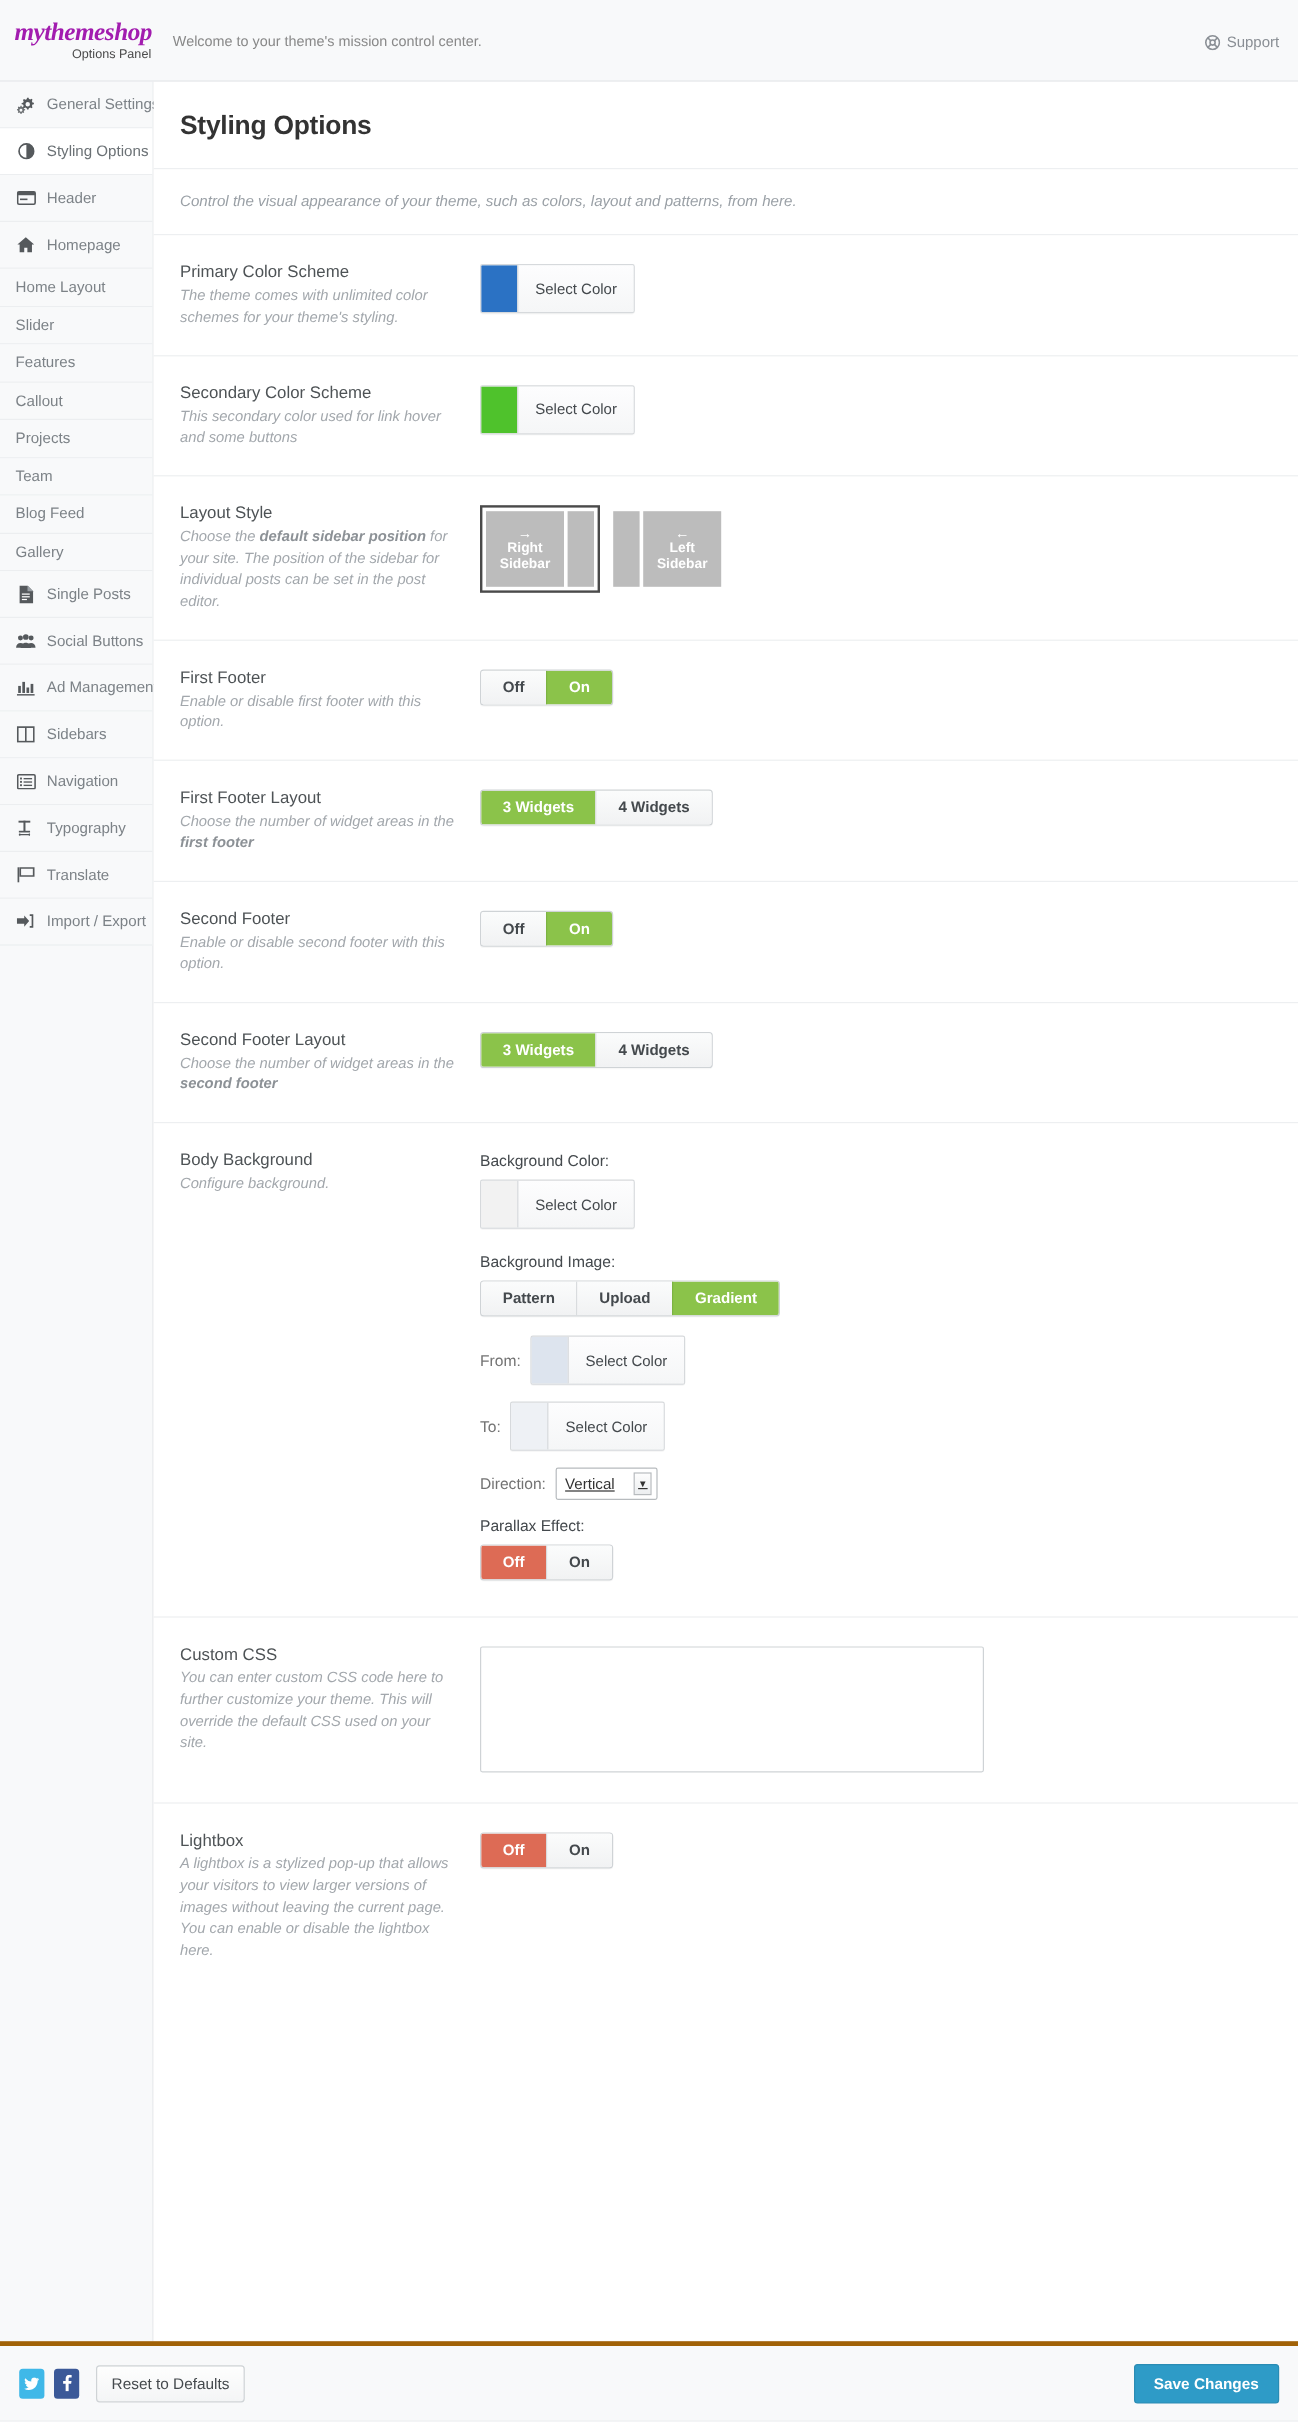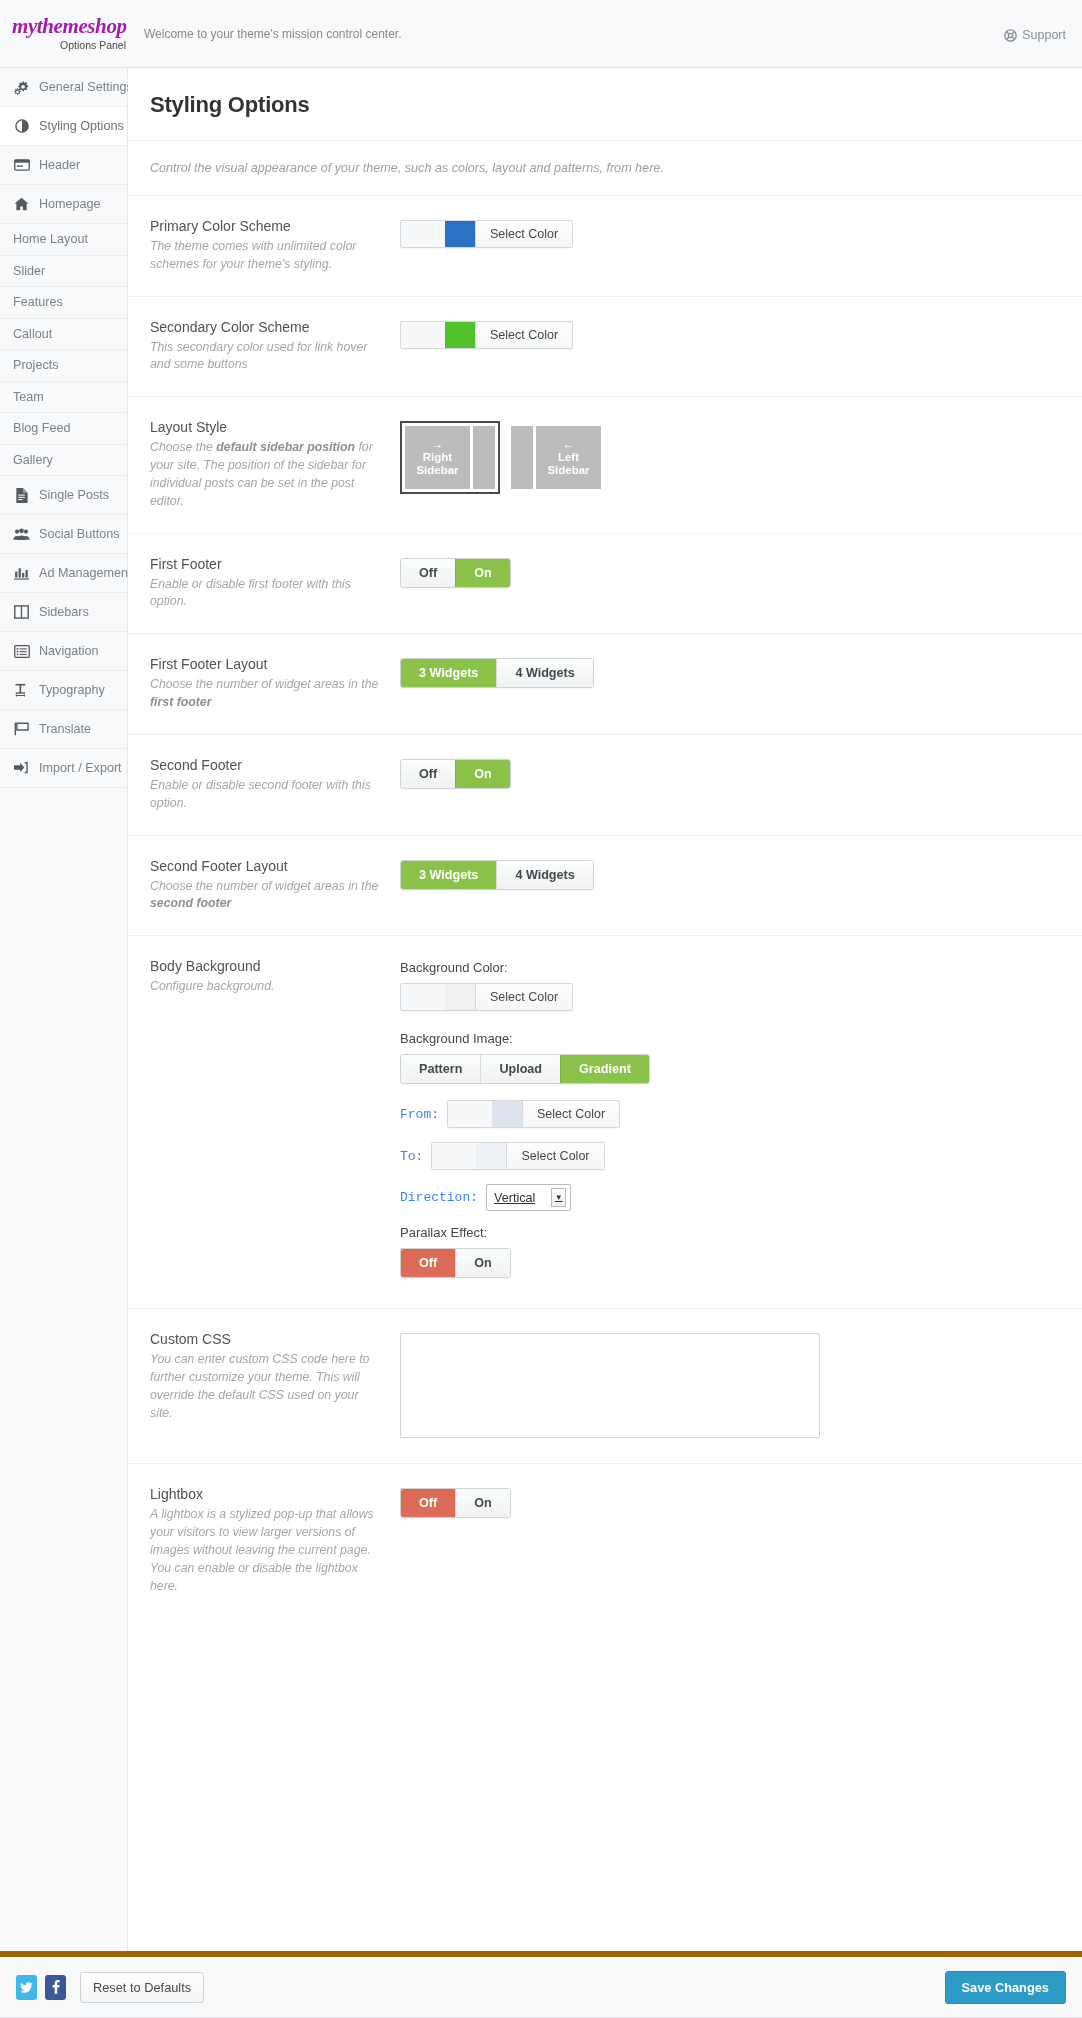--- a/index.html
+++ b/index.html
@@ -96,23 +96,22 @@
   .row-sub {
     font-style:italic; color:#a2a7ac; font-size:12.3px; line-height:1.45;
   }
   .row-sub b { font-weight:bold; color:#8c9196; }
   .row-ctrl { flex:1; padding-top:2px; }
 
   
   .colorpick {
     display:inline-flex; align-items:stretch;
     border:1px solid #d6d9dc; background:#f7f8f9;
-    border-radius:2px; height:28px; overflow:hidden;
+    border-radius:2px; height:41px; overflow:hidden;
     box-shadow:0 1px 0 rgba(0,0,0,.03);
-    padding-left:44px;
   }
   .colorpick .swatch { width:30px; }
   .colorpick .btn {
     display:flex; align-items:center; padding:0 14px;
     font-size:12.5px; color:#44494d;
     background:linear-gradient(#fdfdfe,#f5f6f7);
     border-left:1px solid #d6d9dc;
   }
 
   
@@ -145,21 +144,21 @@
     border-left:1px solid #d9dcde;
   }
   .tgroup > div:first-child { border-left:none; }
   .tgroup > div.on-green { background:#8bc34a; color:#fff; border-color:#7cb342; }
   .tgroup > div.on-red { background:#dd6b55; color:#fff; border-color:#cf5f4a; }
 
   
   .subfield { margin-bottom:8px; }
   .sublabel { color:#44494d; font-size:13px; margin-bottom:8px; }
   .inline-row { display:flex; align-items:center; gap:8px; margin-bottom:14px; }
-  .inline-label { color:#3b82f6; font-size:13px; min-width:0;font-family:Liberation Mono, monospace; }
+  .inline-label { color:#737373; font-size:13px; min-width:0; }
   .sel {
     height:27px; border:1px solid #b7bbbe; background:#fff;
     font-size:12.6px; color:#333; padding:0 4px 0 7px;
     font-family:"Liberation Sans", sans-serif;
     border-radius:2px;
     display:inline-flex; align-items:center; gap:16px;text-decoration:underline;
   }
   .sel .caret {
     display:inline-flex; align-items:center; justify-content:center;
     width:15px; height:19px; border:1px solid #b7bbbe;
@@ -171,21 +170,21 @@
     width:420px; height:105px;
     border:1px solid #cfd3d6; background:#fff;
     border-radius:2px; resize:none;
     font-family:"Liberation Sans", sans-serif;
     font-size:12.5px; padding:6px;
   }
 
   
   .footer {
     height:66px; background:#f8f9fa;
-    border-top:6px solid #a16207;
+    border-top:4px solid #a16207;
     display:flex; align-items:center;
     padding:0 16px; gap:8px;
   }
   .social {
     width:21px; height:25px; border-radius:3px;
     display:flex; align-items:center; justify-content:center;
     color:#fff; font-weight:bold; font-size:14px;
     font-family:"Liberation Serif", serif;
   }
   .social.tw { background:#3fb8e8; }

